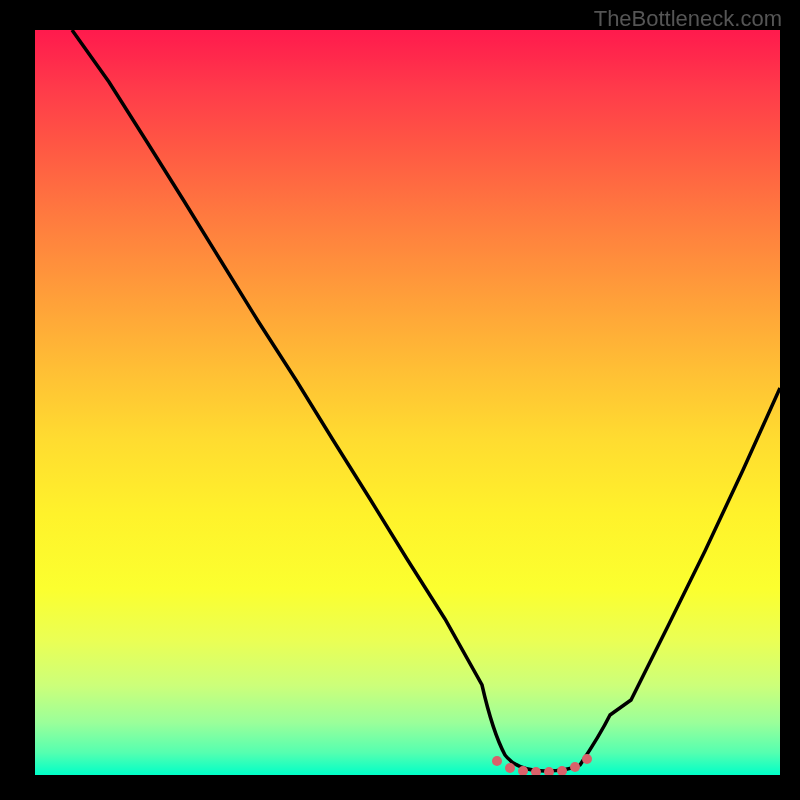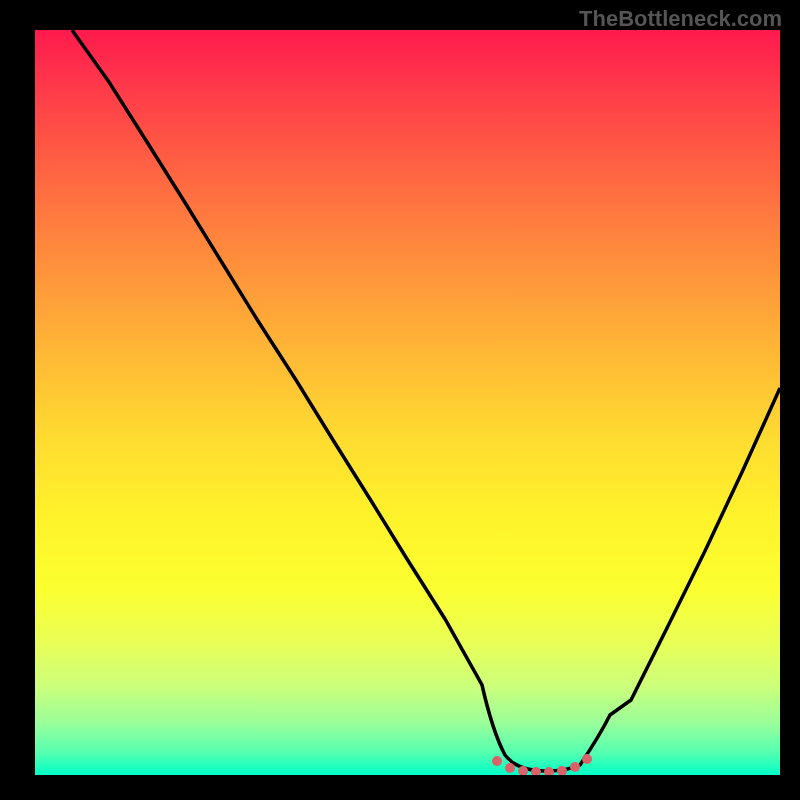--- a/index.html
+++ b/index.html
@@ -9,21 +9,21 @@
     background: #000;
     position: relative;
     font-family: Arial, sans-serif;
   }
   .watermark {
     position: absolute;
     top: 6px;
     right: 18px;
     color: #555;
     font-size: 22px;
-    font-weight: 700;
+    font-weight: 400;
     z-index: 10;
   }
   .plot-area {
     position: absolute;
     left: 35px;
     top: 30px;
     width: 745px;
     height: 745px;
     overflow: hidden;
   }

